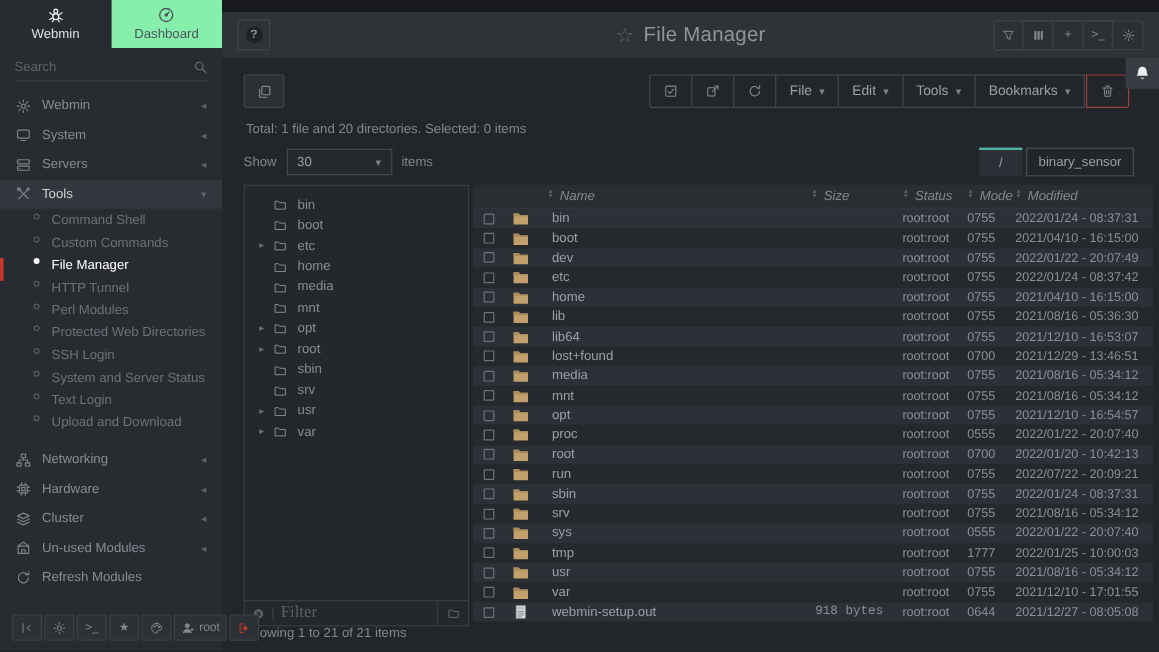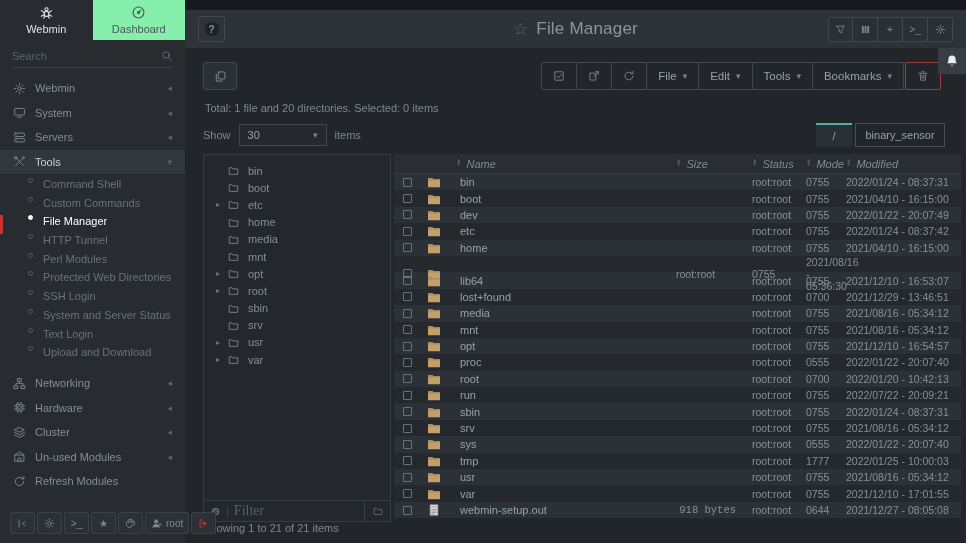--- a/index.html
+++ b/index.html
@@ -720,20 +720,21 @@
     <span class="cell-modified">2021/04/10 - 16:15:00</span>
               </div>
               <div class="trow">
                 <span class="cb"></span>
     <span class="r-icon">
                   <svg viewBox="0 0 16 14" width="100%" height="100%">
                     <path d="M1 2.2h5l1.4 1.7H15V13H1Z" fill="#c2a06b"></path>
                     <path d="M1 2.2h5l1.4 1.7H15v1.3H1Z" fill="#ab8c5d"></path>
                   </svg>
                 </span>
+    <span class="cell-name">lib</span>
     <span class="cell-size"></span>
     <span class="cell-owner">root:root</span>
     <span class="cell-mode">0755</span>
     <span class="cell-modified">2021/08/16 - 05:36:30</span>
               </div>
               <div class="trow">
                 <span class="cb"></span>
     <span class="r-icon">
                   <svg viewBox="0 0 16 14" width="100%" height="100%">
                     <path d="M1 2.2h5l1.4 1.7H15V13H1Z" fill="#c2a06b"></path>

